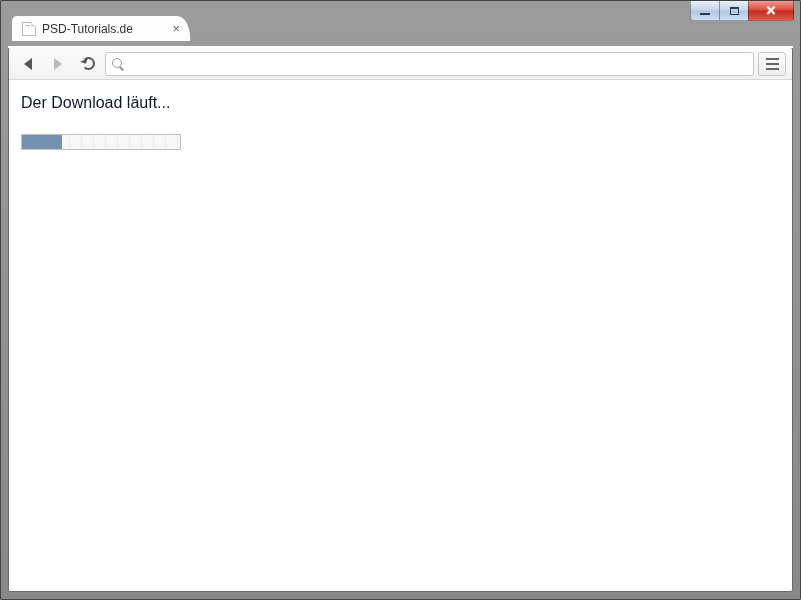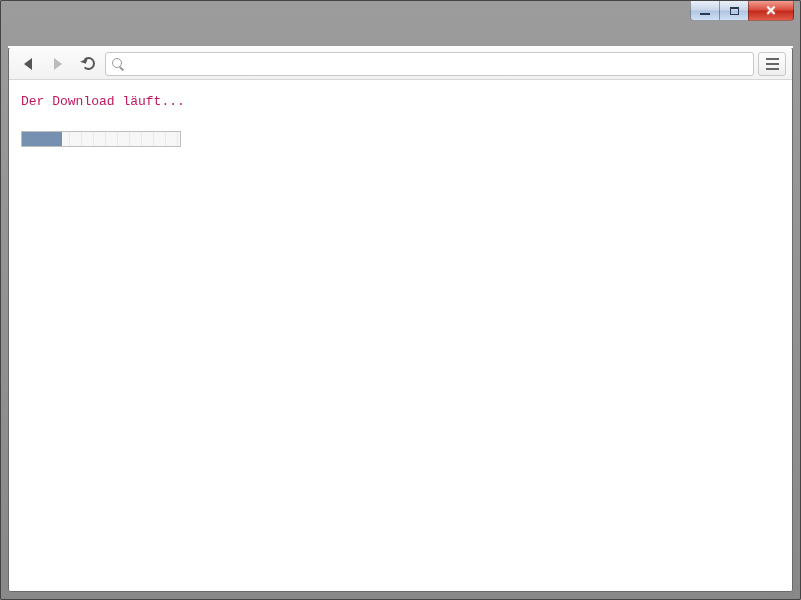--- a/index.html
+++ b/index.html
@@ -174,41 +174,50 @@
     width:28px;height:24px;border:1px solid #c8c8c8;border-radius:3px;
     display:flex;flex-direction:column;align-items:center;justify-content:center;gap:3px;
     background:linear-gradient(#fdfdfd,#eee);
   }
   .menu-btn span{ width:13px;height:2px;background:#666;}
   
   .page {
     flex:1;
     background:#fff;
     padding: 14px 12px;
-    font-family: Liberation Mono, monospace;
-    font-size: 13px;
-    color:#be185d;
+    font-family: Liberation Sans, sans-serif;
+    font-size: 16px;
+    color:#0f172a;
   }
   .status-text { margin-bottom: 22px; }
   
   .dlbar-fallback{
     width:160px;height:16px;border:1px solid #bfbfbf;
     background: repeating-linear-gradient(90deg,#f7f7f7 0 11px,#e9e9e9 11px 12px);
     position:relative;
   }
   .dlbar-fallback .fill{
     position:absolute;left:0;top:0;bottom:0;background:#7690b1;
   }
 </style>
 </head>
 <body>
 
 <div class="window">
 
   <div class="titlebar">
+    <div class="tabstrip">
+      <div class="tab">
+        <span class="favicon">
+            <span class="fold"></span>
+          </span>
+        <span class="title">PSD-Tutorials.de</span>
+        <span class="close">×</span>
+      </div>
+    </div>
     <div class="win-controls">
       <div class="win-btn min" title="minimize">
           <span class="glyph-min"></span>
         </div>
       <div class="win-btn max" title="maximize">
           <span class="glyph-max"></span>
         </div>
       <div class="win-btn close" title="close">
           <span class="glyph-x">✕</span>
         </div>

